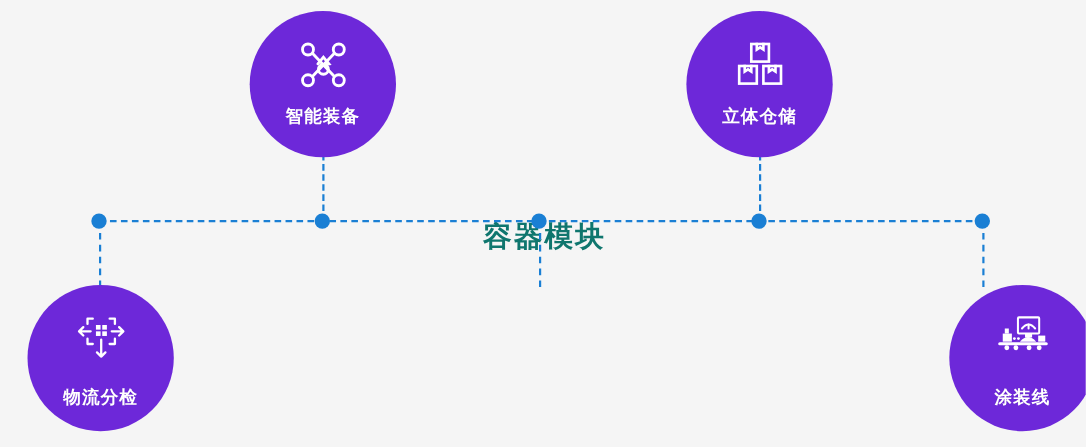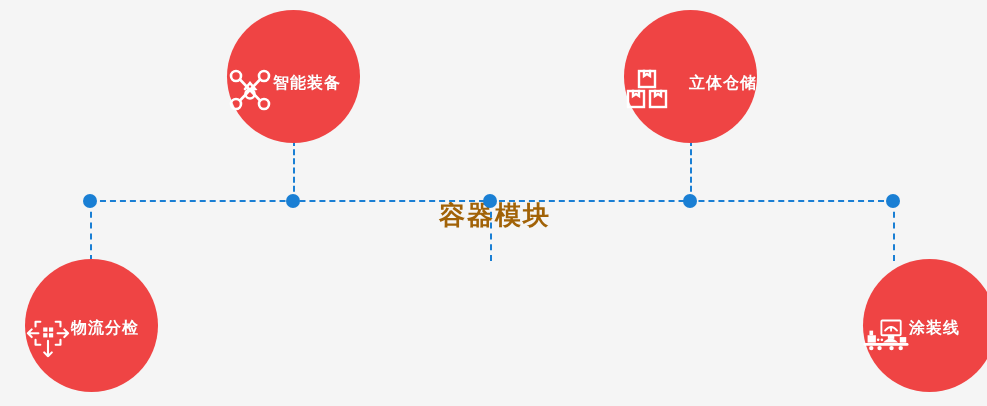--- a/index.html
+++ b/index.html
@@ -23,21 +23,21 @@
   
   .watermark {
     position: absolute;
     left: 430px;
     top: 198px;
     width: 130px;
     text-align: center;
     font-size: 26px;
     font-weight: 700;
     letter-spacing: 2px;
-    color: #a16207;
+    color: #0f766e;
     user-select: none;
     pointer-events: none;
     z-index: 1;
   }
 
   
   .trunk {
     position: absolute;
     left: 90px;
     top: 200px;
@@ -69,24 +69,24 @@
     background: #1a7fd4;
     z-index: 4;
   }
 
   
   .node {
     position: absolute;
     width: 133px;
     height: 133px;
     border-radius: 50%;
-    background: #ef4444;
+    background: #6d28d9;
     z-index: 3;
     display: flex;
-    flex-direction: row;
+    flex-direction: column;
     align-items: center;
     justify-content: flex-start;
     box-sizing: border-box;
   }
   .node .glyph {
     margin-top: 26px;
     width: 46px;
     height: 46px;
     display: flex;
     align-items: center;
@@ -98,28 +98,28 @@
     font-size: 16px;
     font-weight: 700;
     color: #ffffff;
     letter-spacing: 1px;
     white-space: nowrap;
     text-shadow: 0 0 1px rgba(0,0,0,.12);
   }
 
   
   .n-zhineng { left: 227px; top: 10px; }
-  .n-litic   { left: 624px; top: 10px; gap: 20px; }
+  .n-litic   { left: 624px; top: 10px; }
   .n-wuliu   { left: 25px;  top: 259px; }
   .n-shengch { left: 424px; top: 259px; }
   .n-tuzhuan { left: 863px; top: 259px; }
 
   
   .node.bottom .glyph { margin-top: 24px; }
-  .node.bottom .node-label { margin-top: 6px; }
+  .node.bottom .node-label { margin-top: 22px; }
 </style>
 </head>
 <body>
 
 <div id="stage">
 
   <div class="watermark">容器模块</div>
 
   <div class="trunk"></div>
   <div class="stem stem-up-a"></div>

